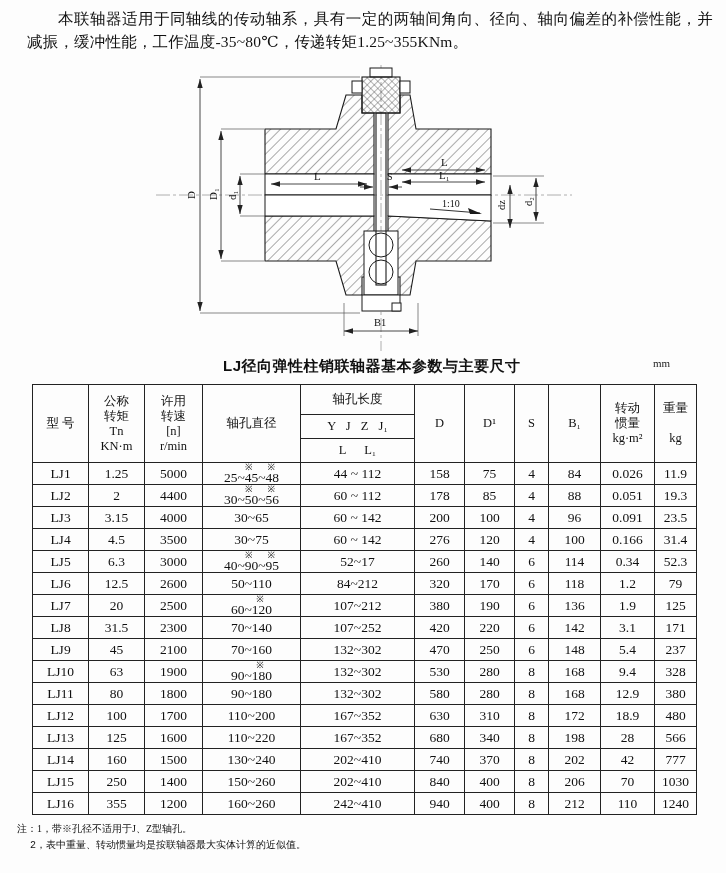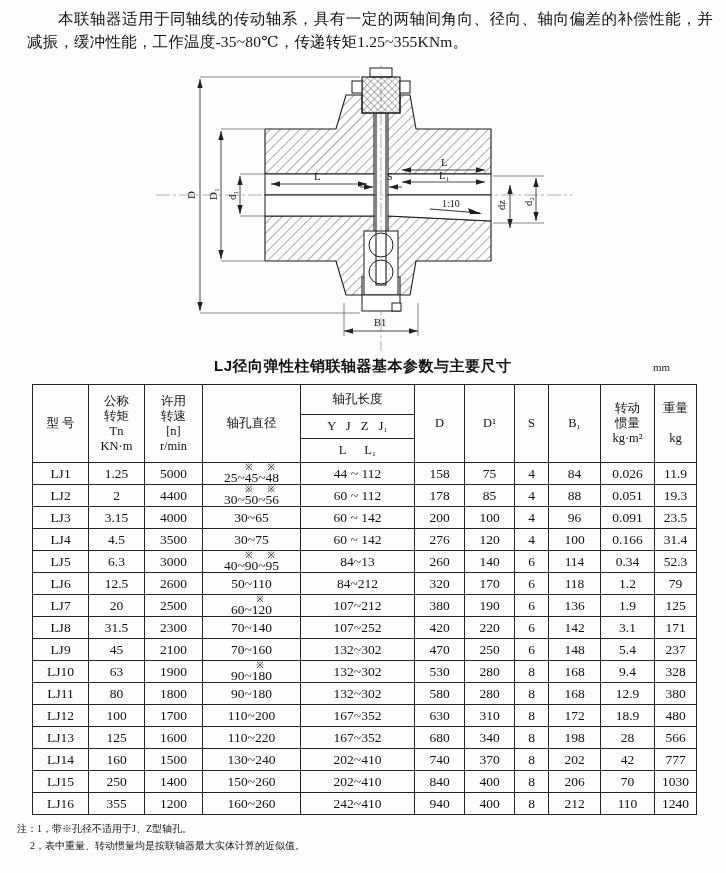--- a/index.html
+++ b/index.html
@@ -7,21 +7,21 @@
     width:726px; height:873px; background:#fdfdfd; color:#111;
     font-family:"Liberation Serif","DejaVu Serif",serif;
     overflow:hidden; position:relative;
   }
   .intro {
     margin:7px 13px 0 27px; font-size:15.5px; line-height:23px;
     text-indent:2em; text-align:justify; letter-spacing:.2px;
   }
   .diagram-wrap { margin:10px 0 0 148px; width:430px; height:292px; }
   svg text { font-family:"Liberation Serif","DejaVu Serif",serif; fill:#111; }
-  .caption-row { display:flex; align-items:center; margin:2px 0 8px 4px;padding-left:8px; }
+  .caption-row { display:flex; align-items:flex-start; margin:2px 0 8px 13px;padding-left:8px; }
   .caption {
     margin-left:202px; font-weight:bold; font-size:15px;
     font-family:"Liberation Sans","DejaVu Sans",sans-serif; letter-spacing:.5px;
   }
   .unit { margin-left:auto; margin-right:56px; font-size:11px; color:#222; }
   table.params {
     margin-left:32px; width:664px; border-collapse:collapse; table-layout:fixed;
   }
   table.params th, table.params td {
     border:1px solid #222; text-align:center; vertical-align:middle;
@@ -32,21 +32,21 @@
   tr.h2 th, tr.h3 th { height:23px; }
   .sp1 { word-spacing:7px; }
   .sp2 { word-spacing:15px; }
   tbody td { height:21px; font-size:13.5px; line-height:14px; }
   td.bore-cell .marks {
     font-size:9px; line-height:7px; height:7px; letter-spacing:3px;
     transform:translateX(10px); color:#111;
   }
   td.bore-cell .bore-val { line-height:13px; }
   .notes { margin:5px 0 0 17px; font-size:10px; line-height:17px; }
-  .notes .n2 { padding-left:13px; }
+  .notes .n2 { padding-left:13px;font-family:Liberation Mono, monospace; }
 </style>
 </head>
 <body>
 
 <p class="intro">本联轴器适用于同轴线的传动轴系，具有一定的两轴间角向、径向、轴向偏差的补偿性能，并减振，缓冲性能，工作温度-35~80℃，传递转矩1.25~355KNm。</p>
 
 <div class="diagram-wrap">
 <svg width="430" height="292" viewBox="0 0 430 292">
   <defs>
     <pattern id="hatch" width="7" height="7" patternUnits="userSpaceOnUse" patternTransform="rotate(45)">
@@ -248,21 +248,21 @@
   </tr>
 
   <tr>
     <td>LJ5</td>
     <td>6.3</td>
     <td>3000</td>
     <td class="bore-cell">
       <div class="marks">※　※</div>
       <div class="bore-val">40~90~95</div>
     </td>
-    <td>84~13</td>
+    <td>52~17</td>
     <td>260</td>
     <td>140</td>
     <td>6</td>
     <td>114</td>
     <td>0.34</td>
     <td>52.3</td>
   </tr>
 
   <tr>
     <td>LJ6</td>

